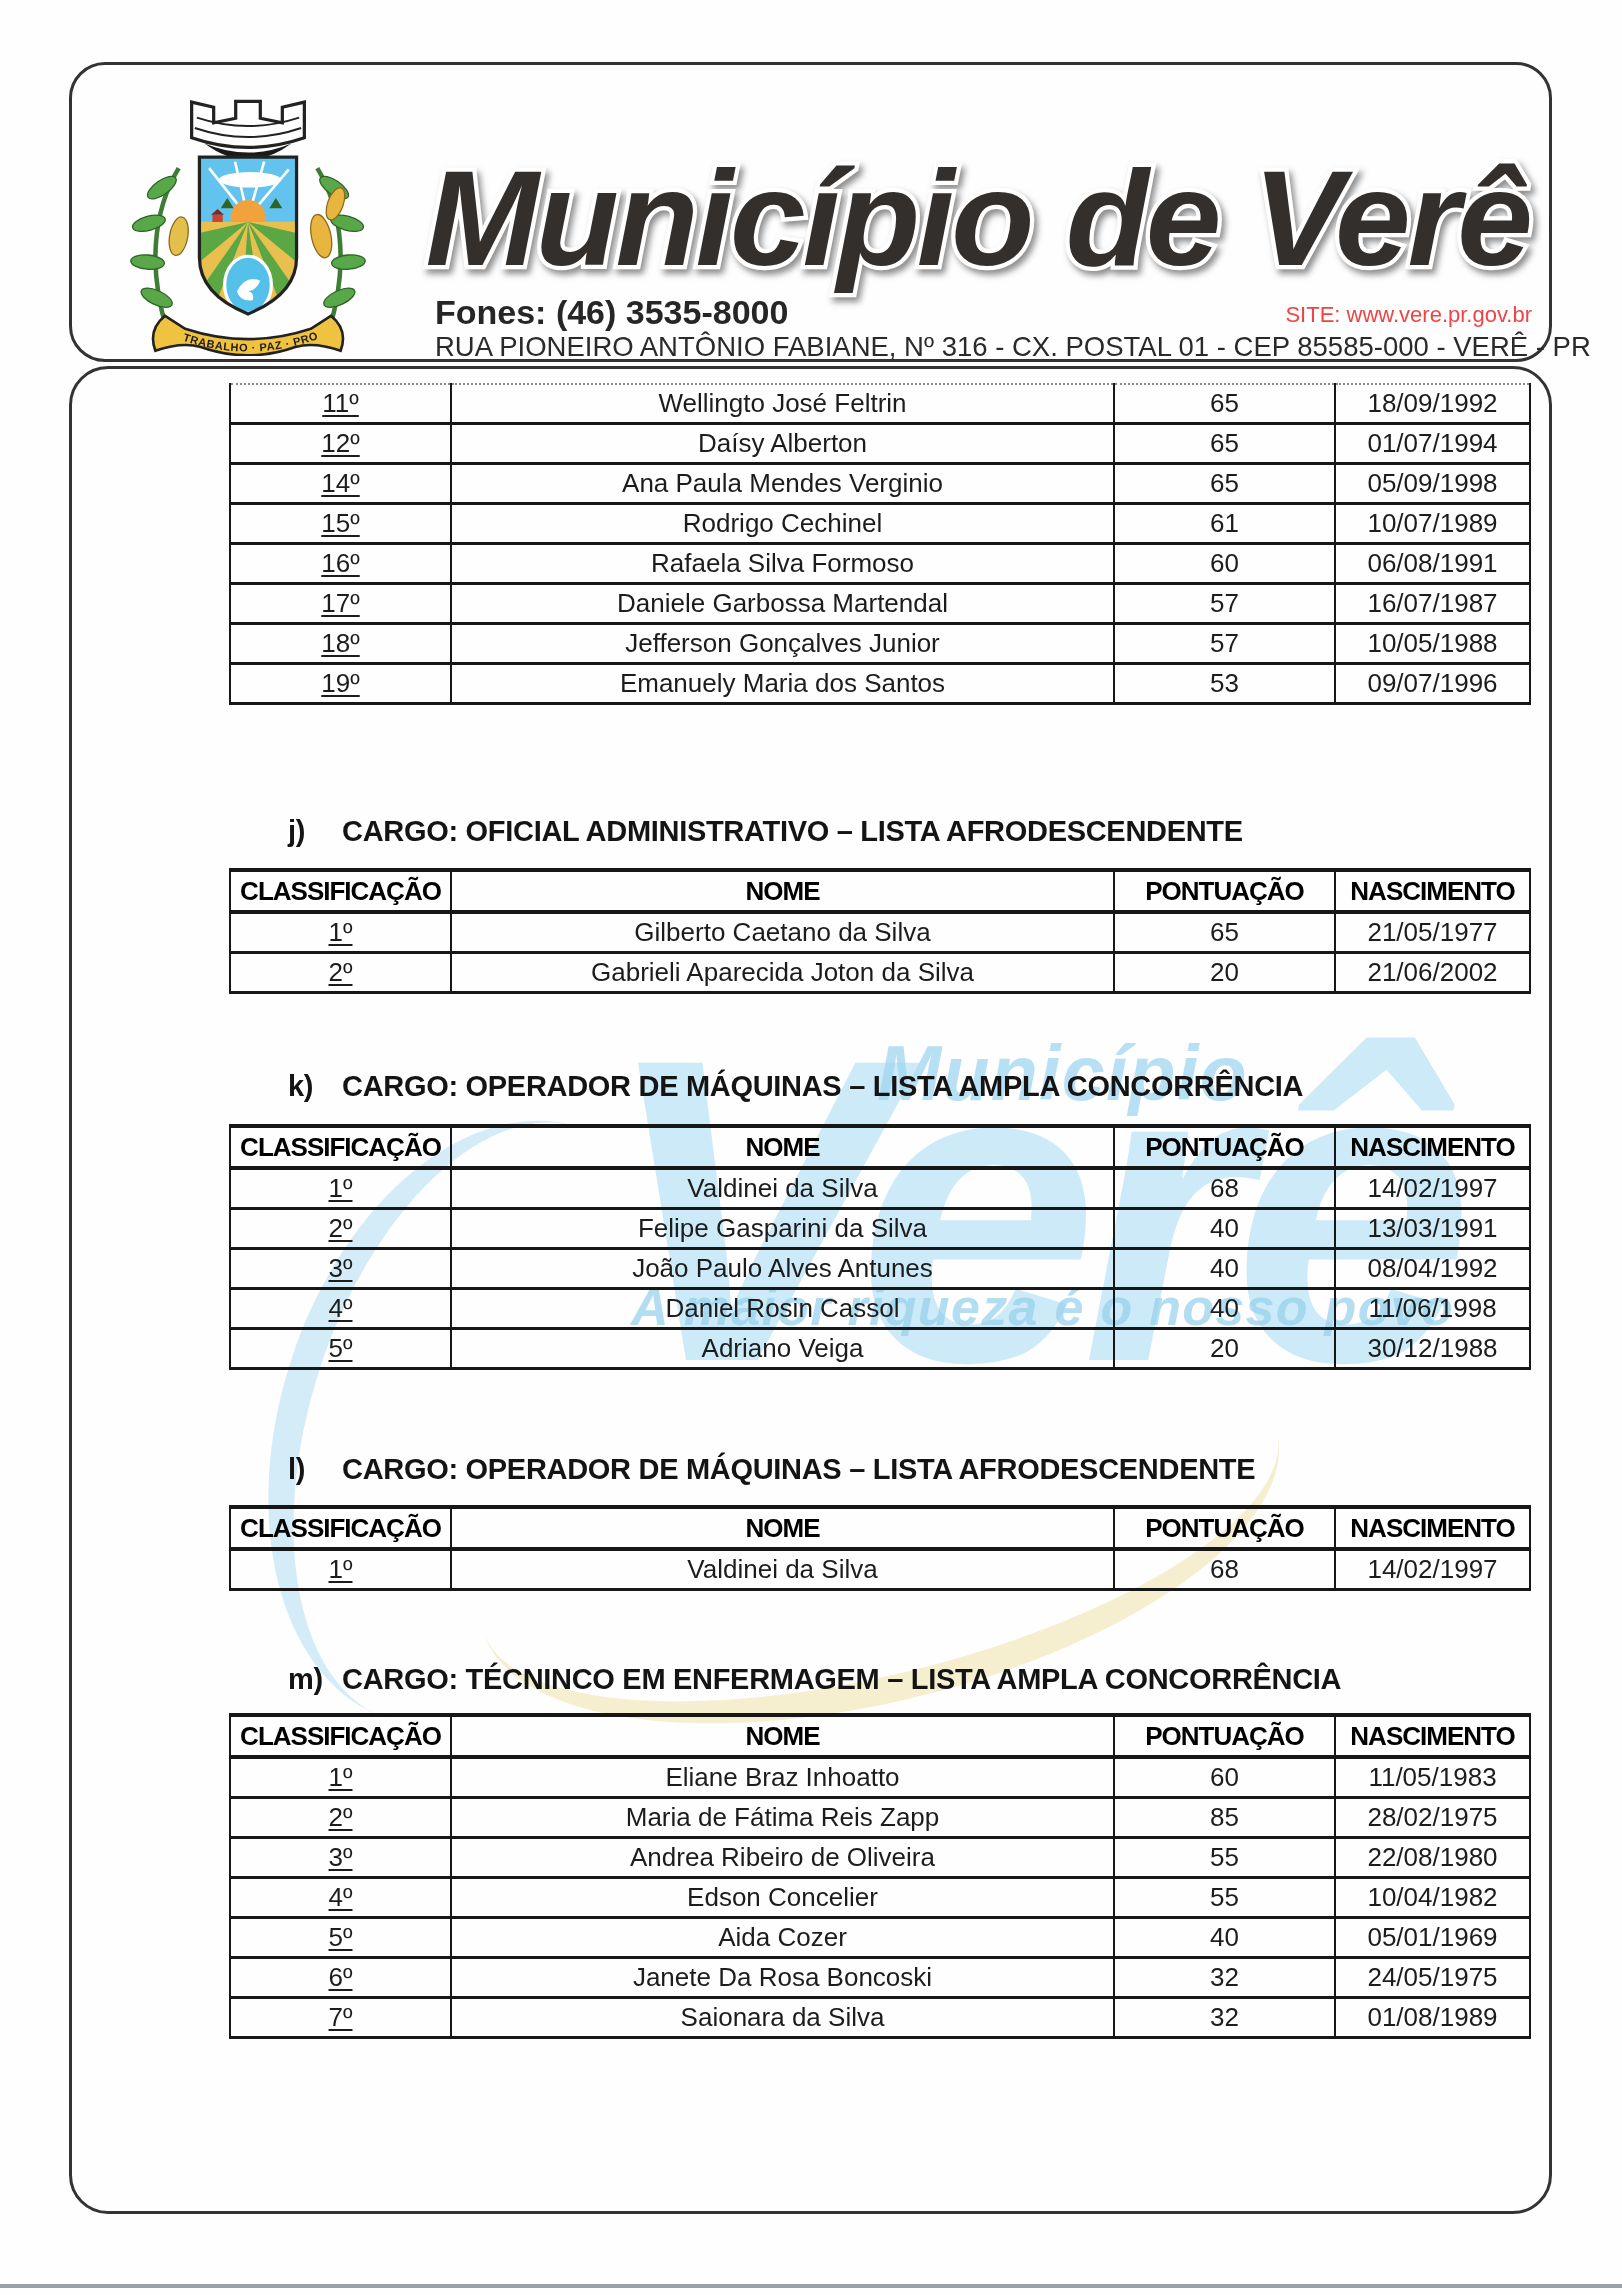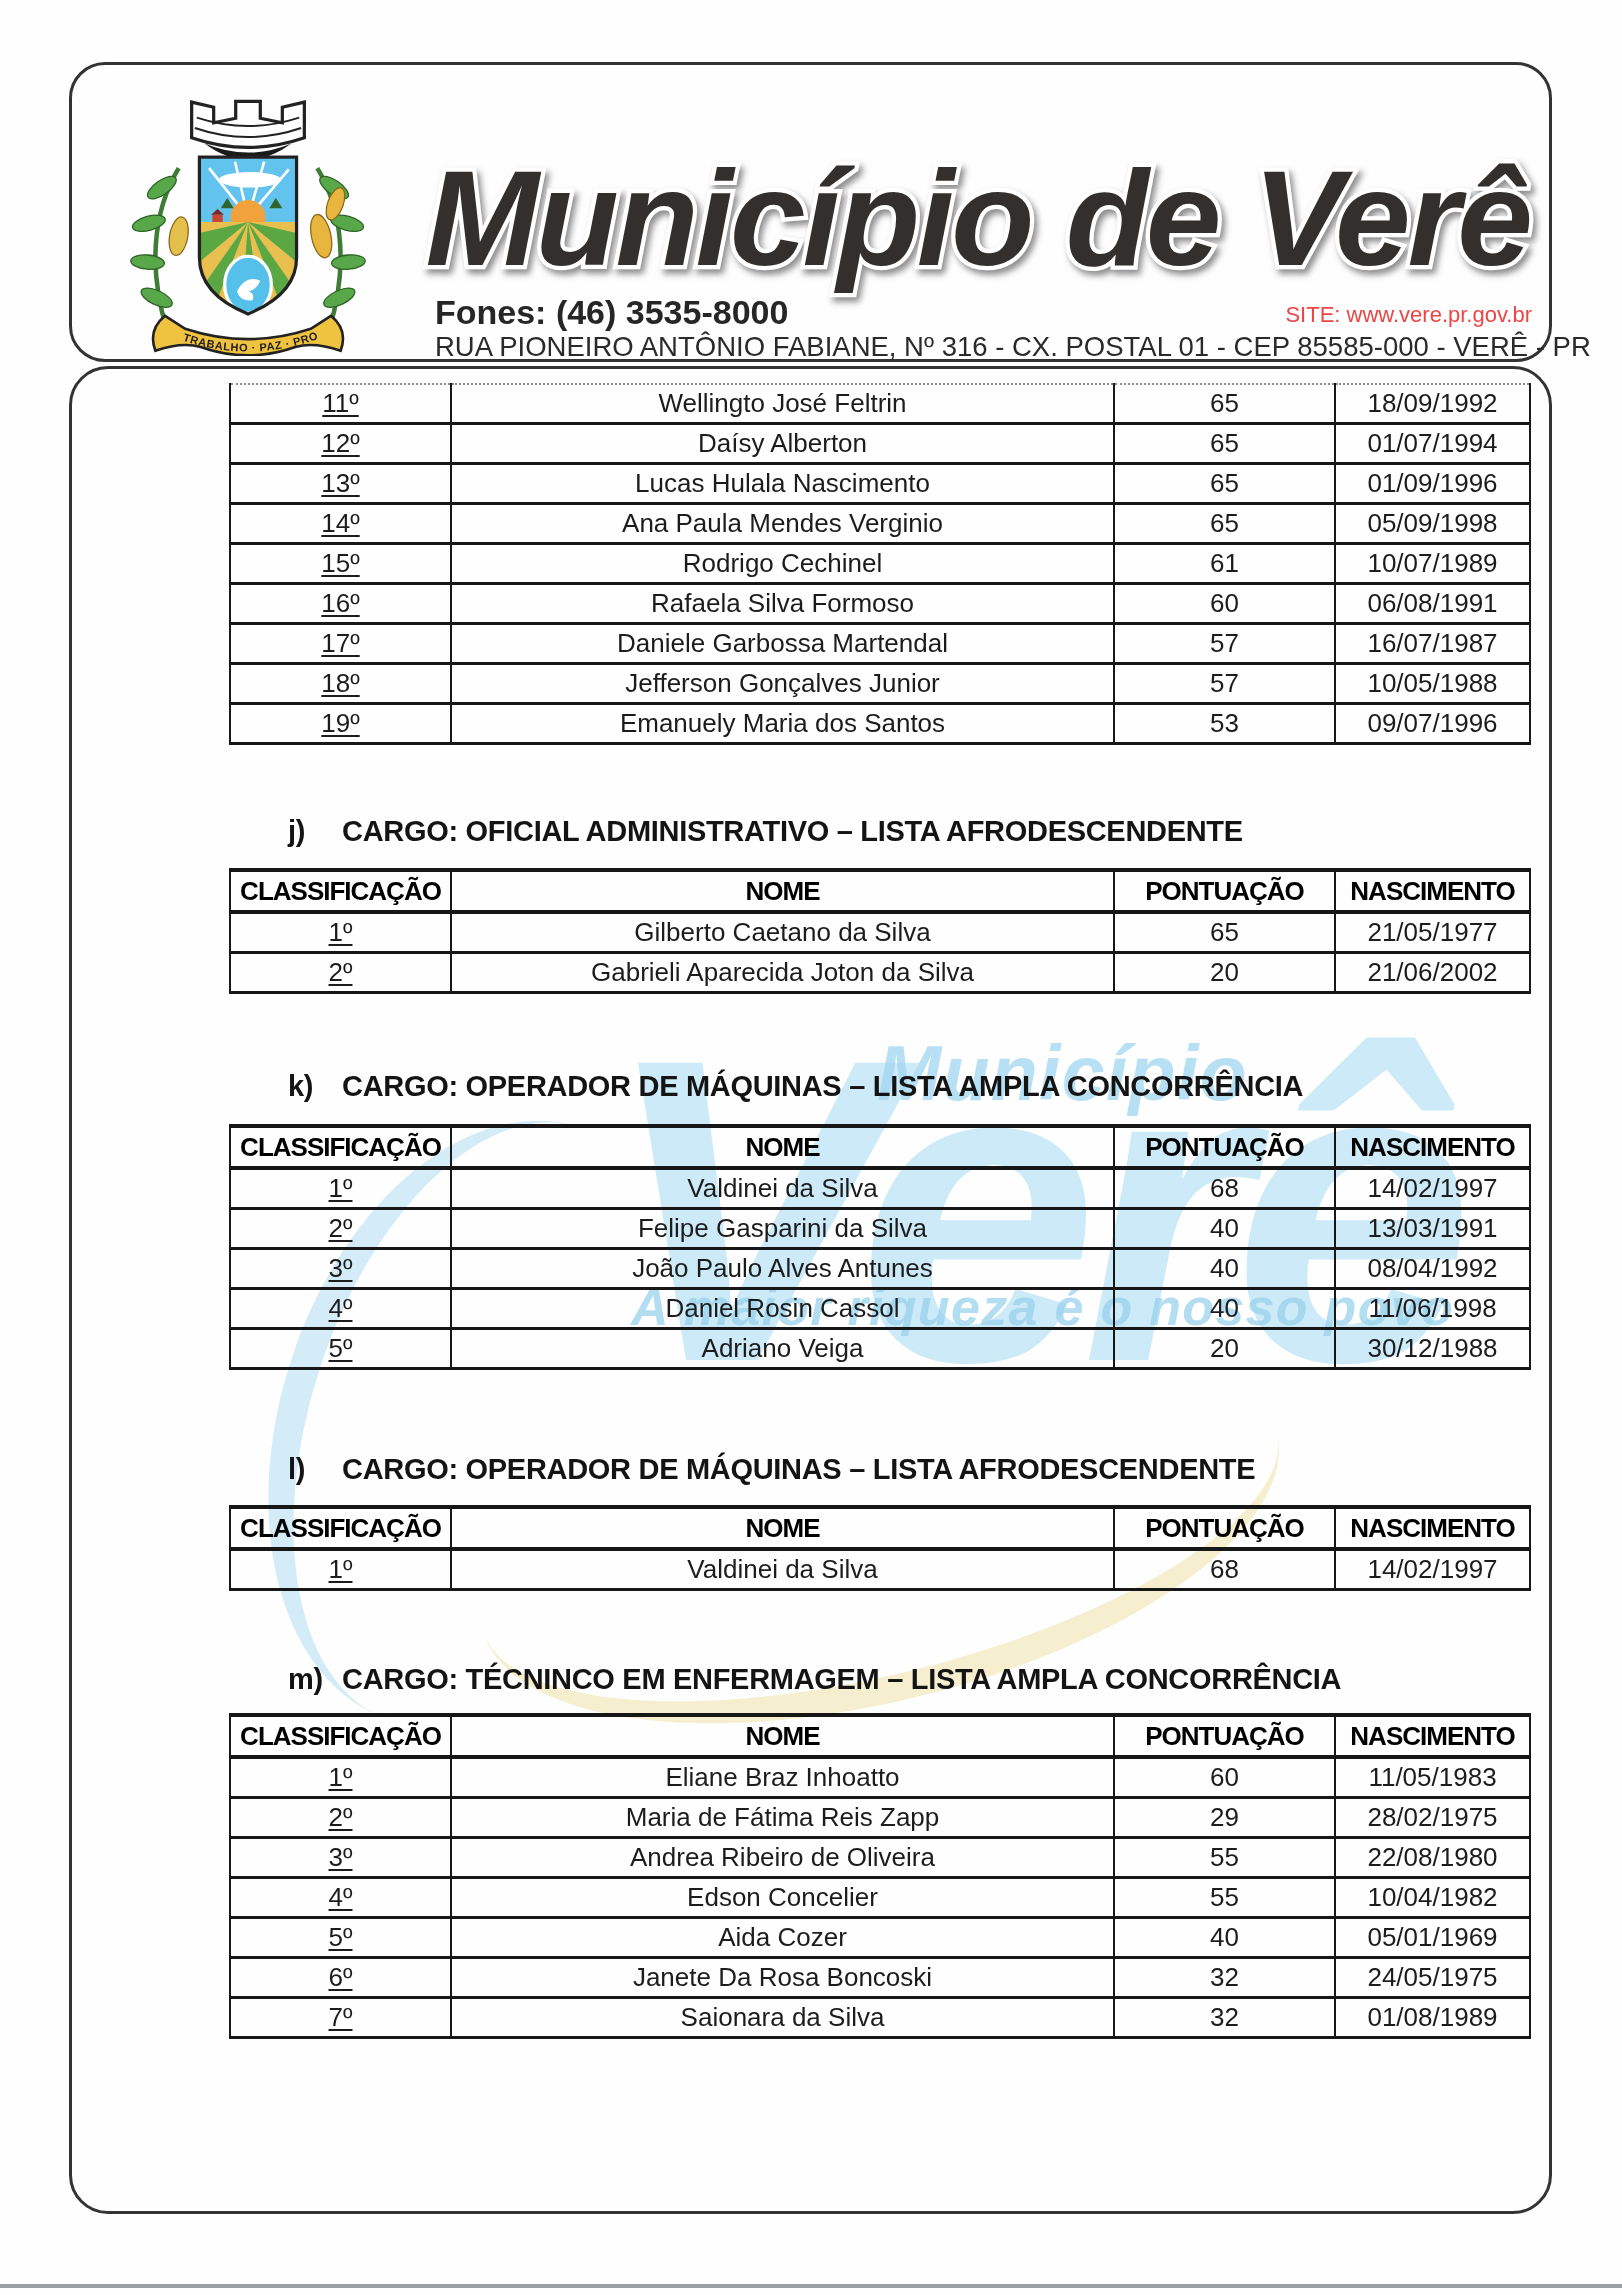--- a/index.html
+++ b/index.html
@@ -180,26 +180,20 @@
           <td>65</td>
           <td>18/09/1992</td>
         </tr>
         <tr>
           <td class="ord">12º</td>
           <td>Daísy Alberton</td>
           <td>65</td>
           <td>01/07/1994</td>
         </tr>
         <tr>
-          <td class="ord">13º</td>
-          <td>Lucas Hulala Nascimento</td>
-          <td>65</td>
-          <td>01/09/1996</td>
-        </tr>
-        <tr>
           <td class="ord">14º</td>
           <td>Ana Paula Mendes Verginio</td>
           <td>65</td>
           <td>05/09/1998</td>
         </tr>
         <tr>
           <td class="ord">15º</td>
           <td>Rodrigo Cechinel</td>
           <td>61</td>
           <td>10/07/1989</td>
@@ -370,21 +364,21 @@
       <tbody>
         <tr>
           <td class="ord">1º</td>
           <td>Eliane Braz Inhoatto</td>
           <td>60</td>
           <td>11/05/1983</td>
         </tr>
         <tr>
           <td class="ord">2º</td>
           <td>Maria de Fátima Reis Zapp</td>
-          <td>29</td>
+          <td>85</td>
           <td>28/02/1975</td>
         </tr>
         <tr>
           <td class="ord">3º</td>
           <td>Andrea Ribeiro de Oliveira</td>
           <td>55</td>
           <td>22/08/1980</td>
         </tr>
         <tr>
           <td class="ord">4º</td>

